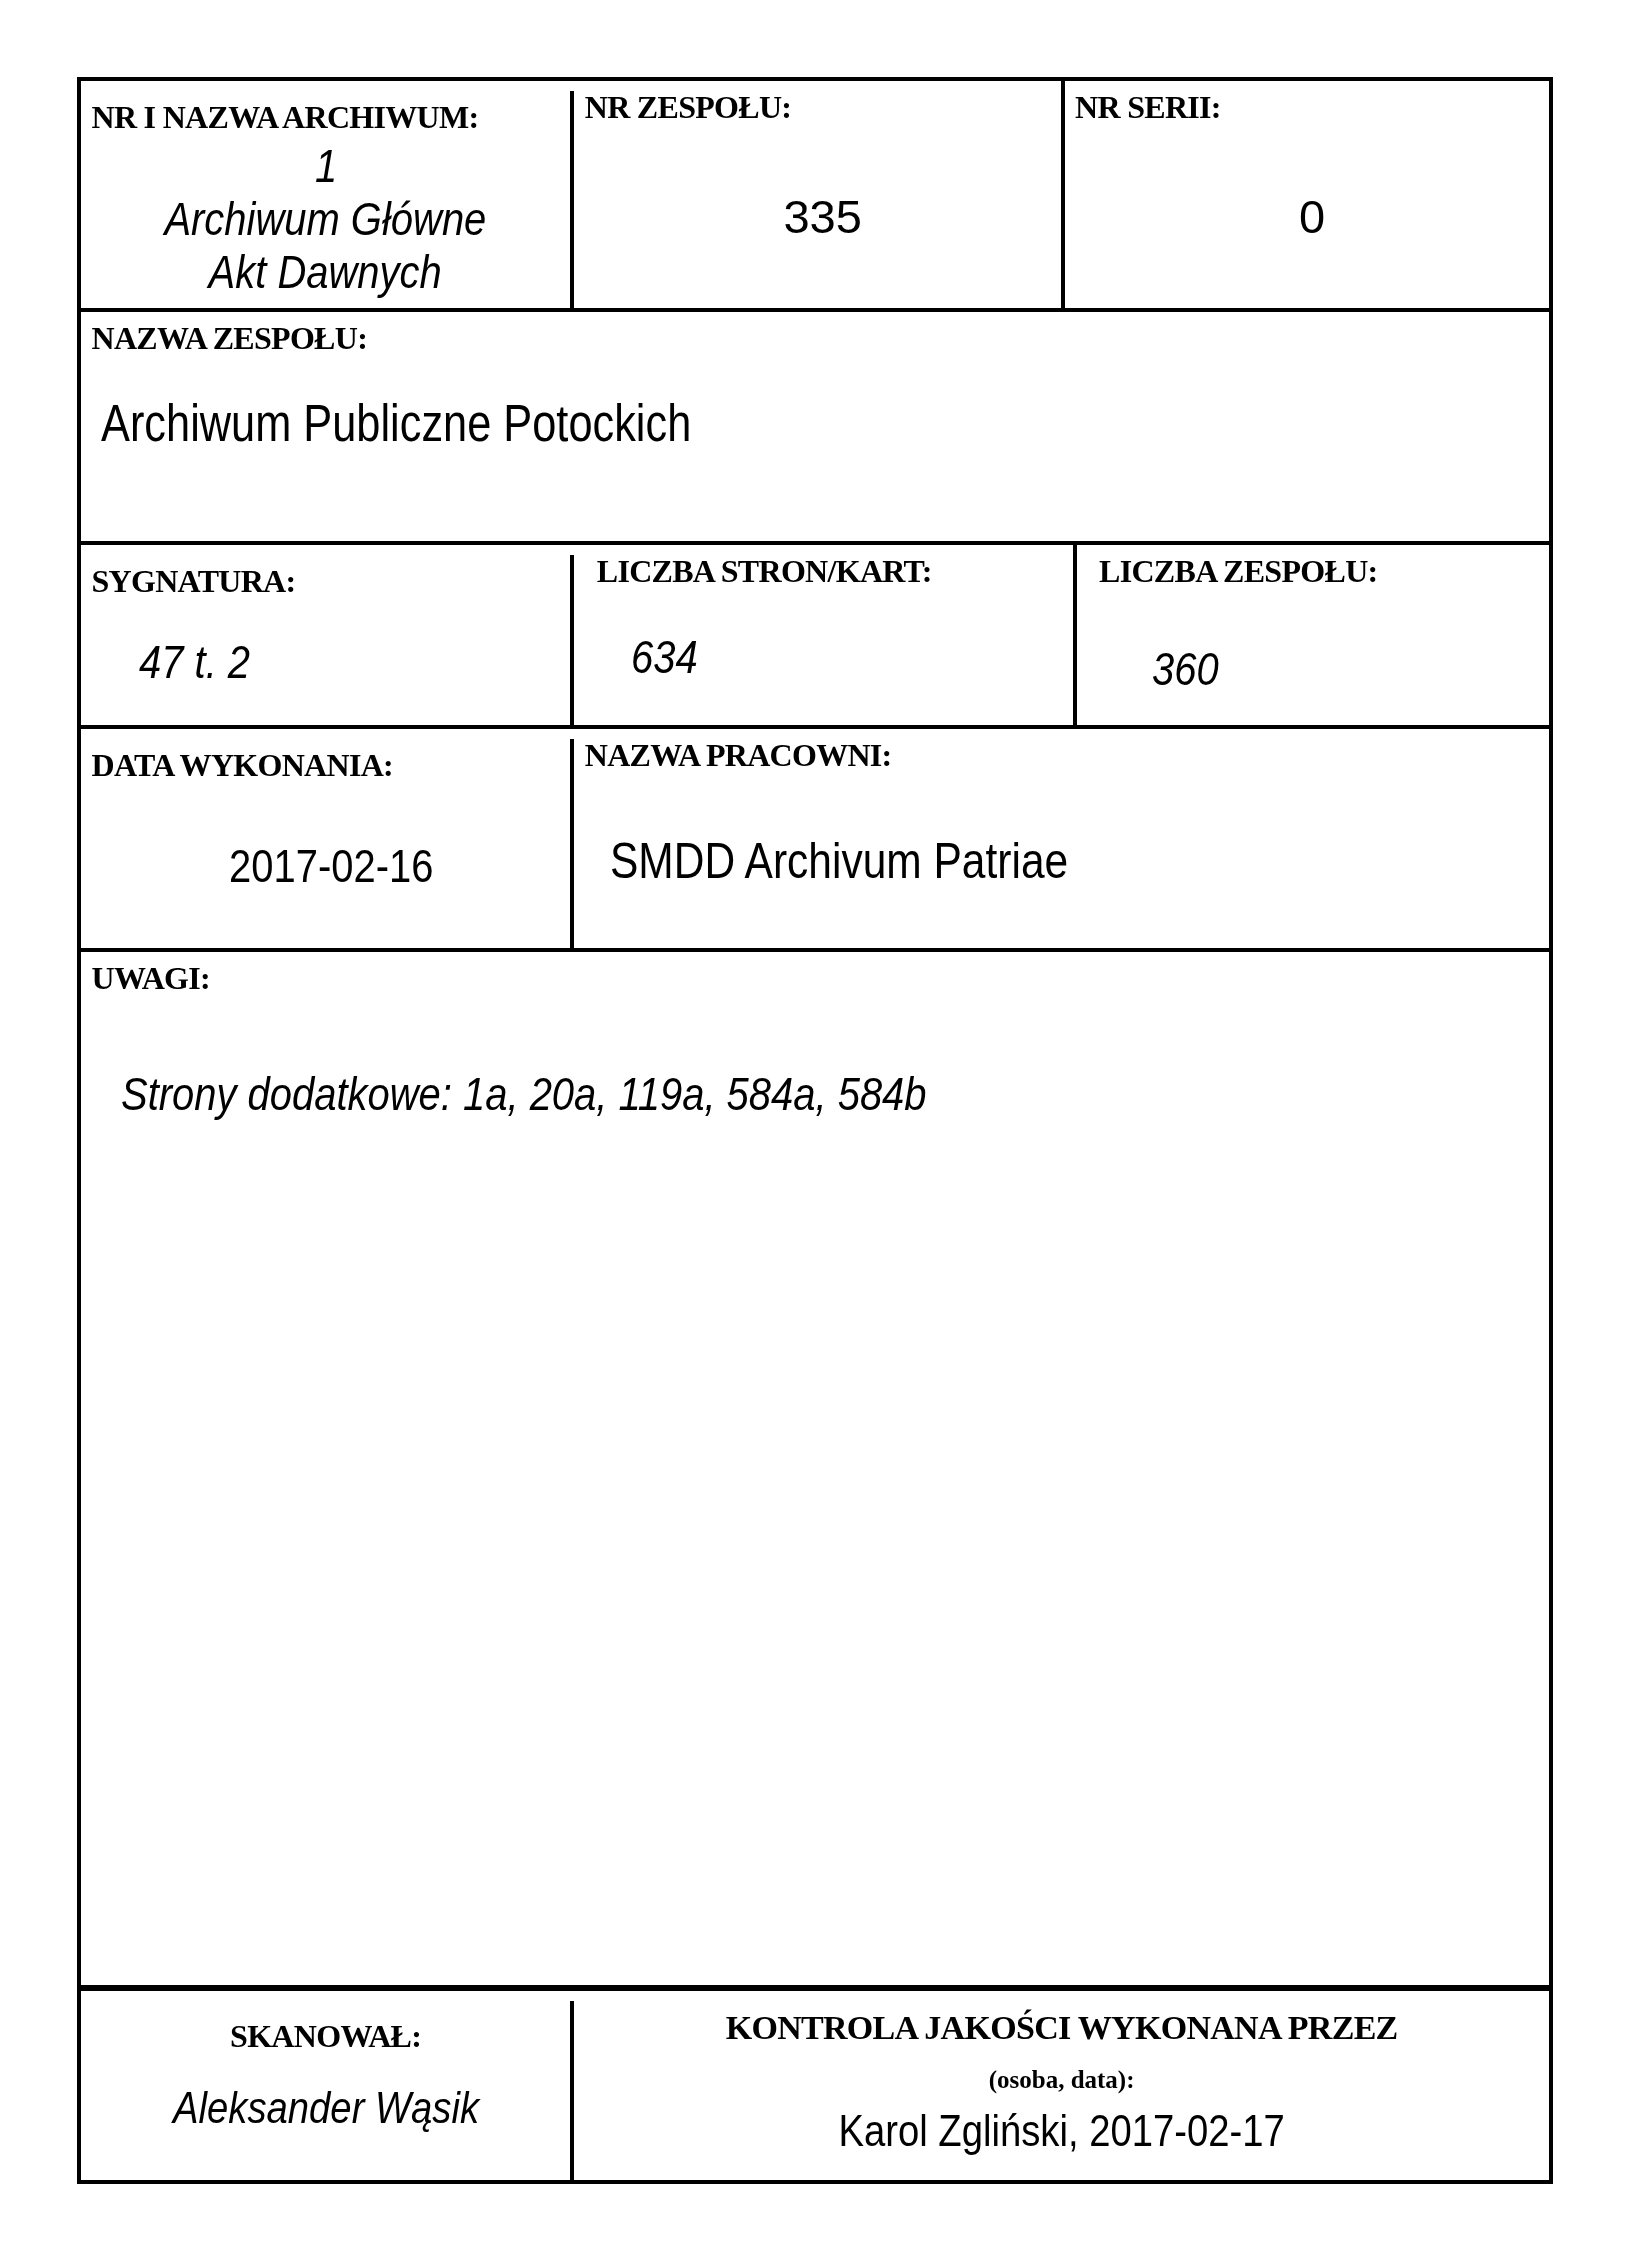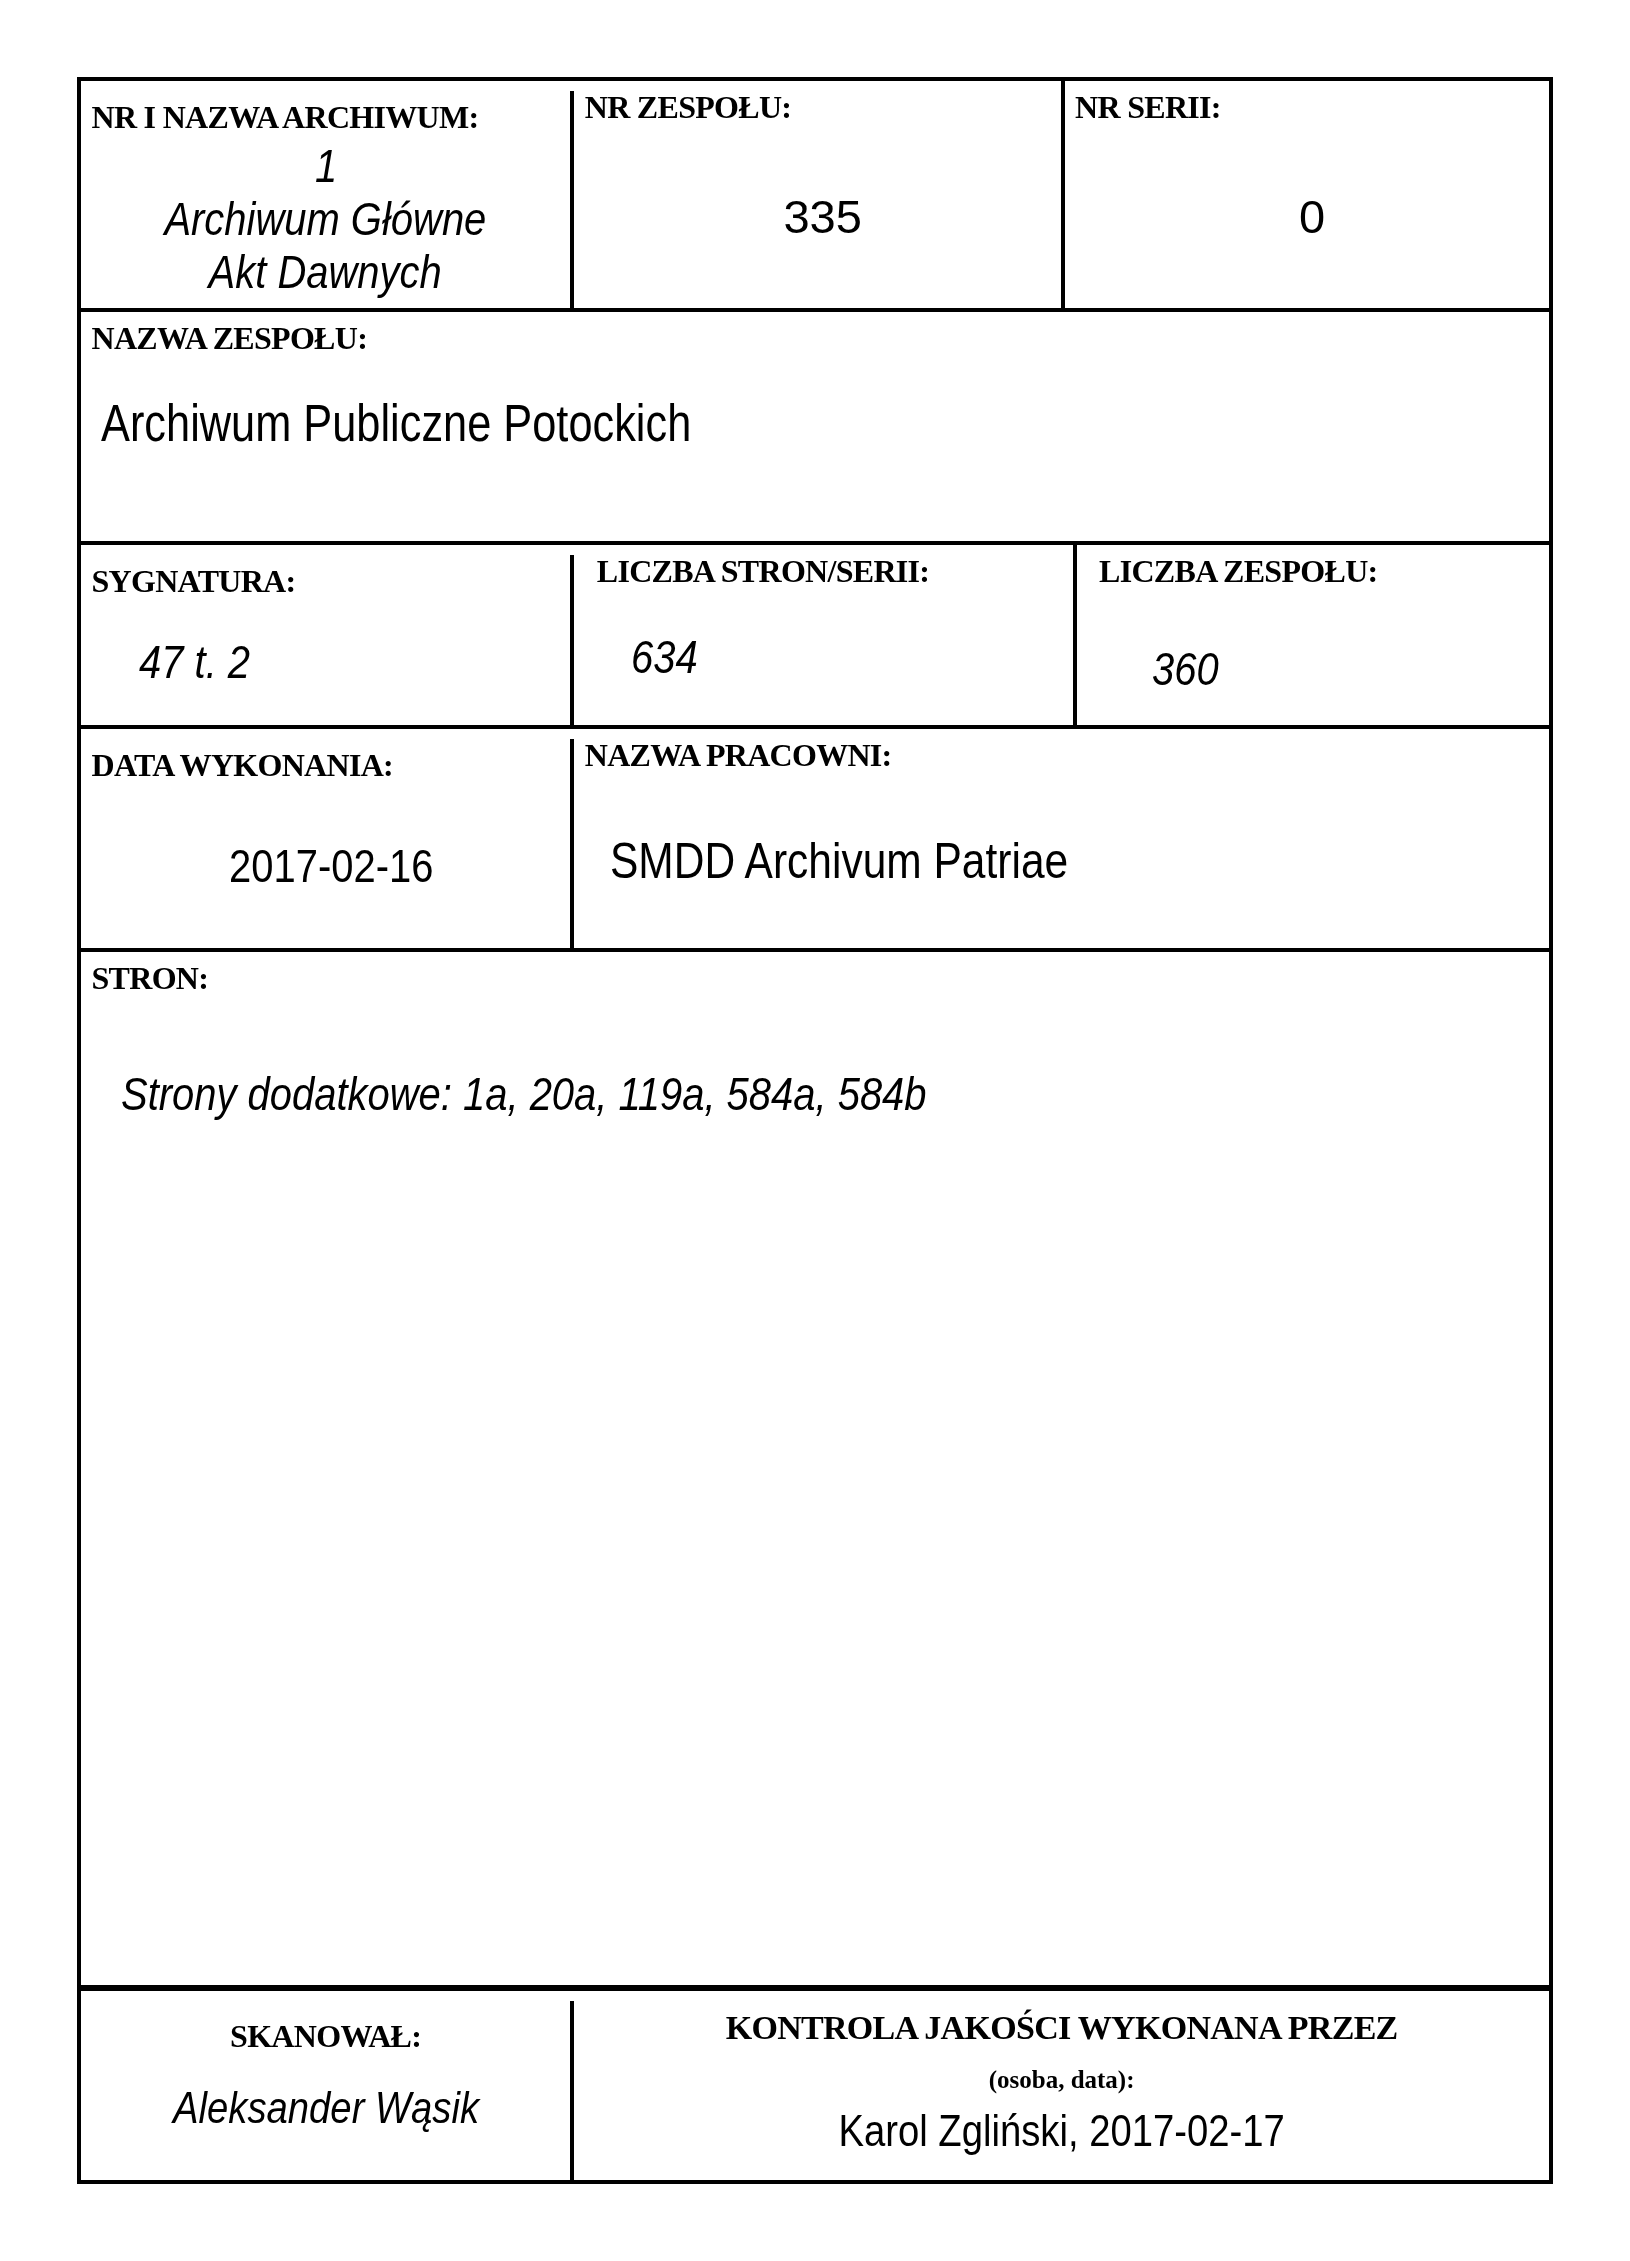--- a/index.html
+++ b/index.html
@@ -97,21 +97,21 @@
     </div>
 
     <div class="row row-signature">
       <div class="cell w1">
         <div class="label">SYGNATURA:</div>
         <div class="fill vcenter-left" style="padding-left:47px;">
           <span class="vit cnd-l">47 t. 2</span>
         </div>
       </div>
       <div class="cell w2">
-        <div class="label">LICZBA STRON/SERII:</div>
+        <div class="label">LICZBA STRON/KART:</div>
         <div class="fill vcenter-left" style="padding-left:34px;">
           <span class="vit cnd-l">634</span>
         </div>
       </div>
       <div class="cell w3">
         <div class="label">LICZBA ZESPOŁU:</div>
         <div class="fill vcenter-left" style="padding-left:53px;align-items:flex-start;padding-top:53px;">
           <span class="vit cnd-l">360</span>
         </div>
       </div>
@@ -127,21 +127,21 @@
       <div class="cell w3">
         <div class="label">NAZWA PRACOWNI:</div>
         <div class="fill vcenter-left" style="padding-left:25px;">
           <span class="vsn cnd-l" style="font-size:50px;">SMDD Archivum Patriae</span>
         </div>
       </div>
     </div>
 
     <div class="row row-remarks">
       <div class="cell wide">
-        <div class="label">STRON:</div>
+        <div class="label">UWAGI:</div>
         <div style="margin-top:71px;padding-left:29px;">
           <span class="vit cnd-l">Strony dodatkowe: 1a, 20a, 119a, 584a, 584b</span>
         </div>
       </div>
     </div>
 
     <div class="row row-footer">
       <div class="cell w1 footer-cell">
         <div class="label" style="margin-top:9.2px;">SKANOWAŁ:</div>
         <div style="margin-top:28px;">

